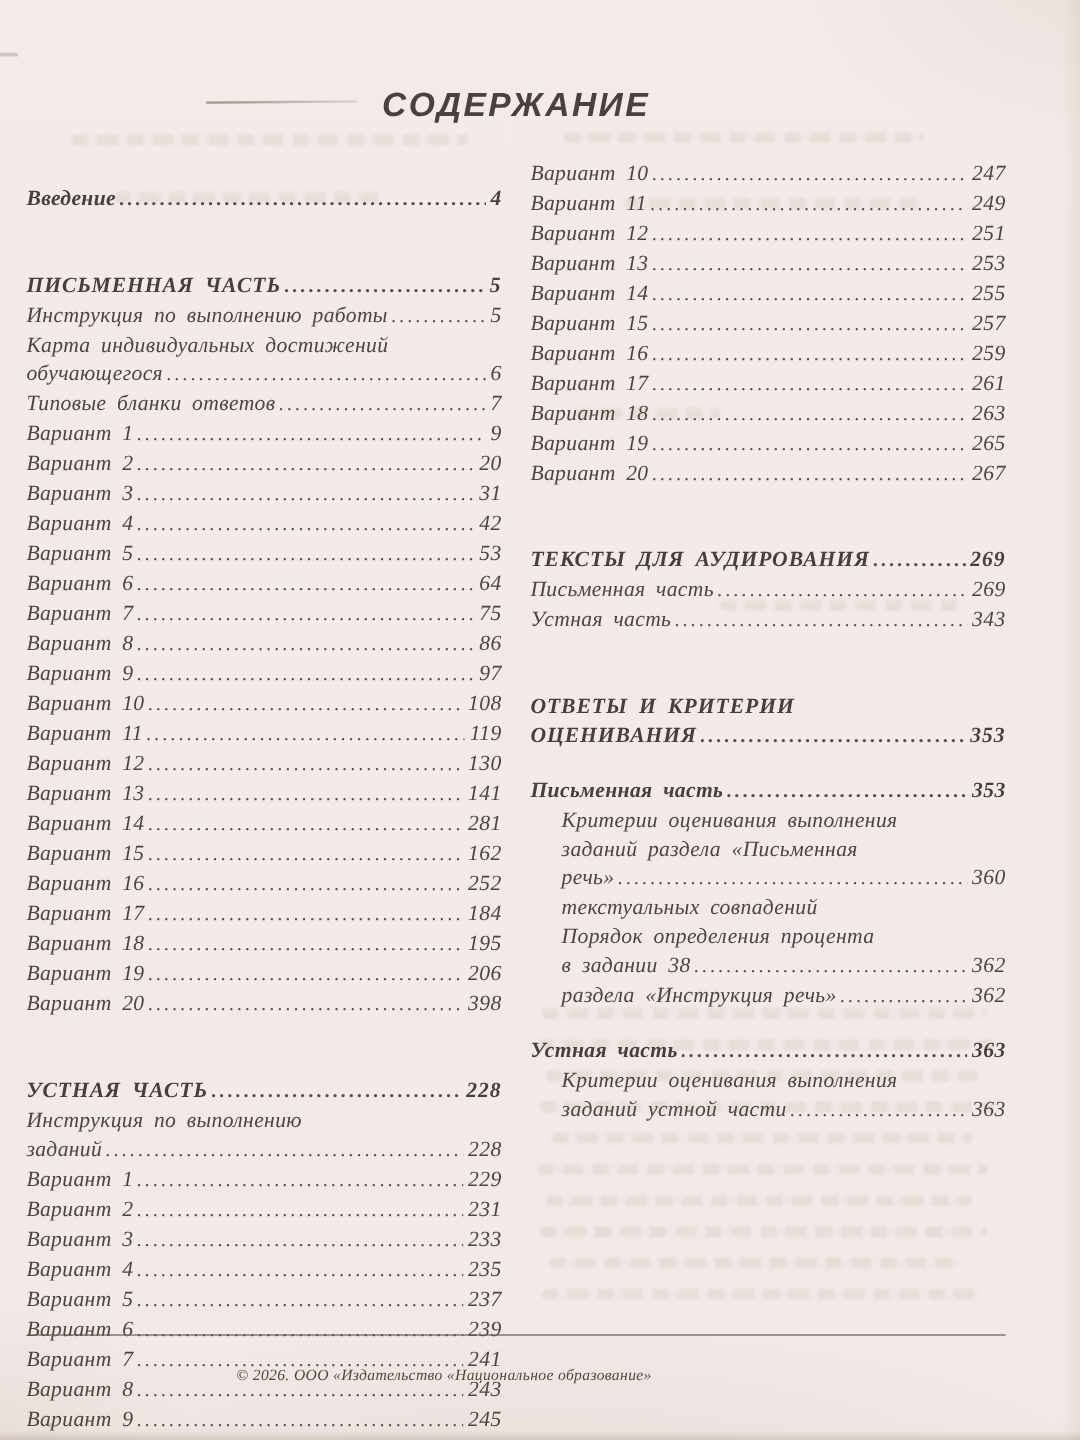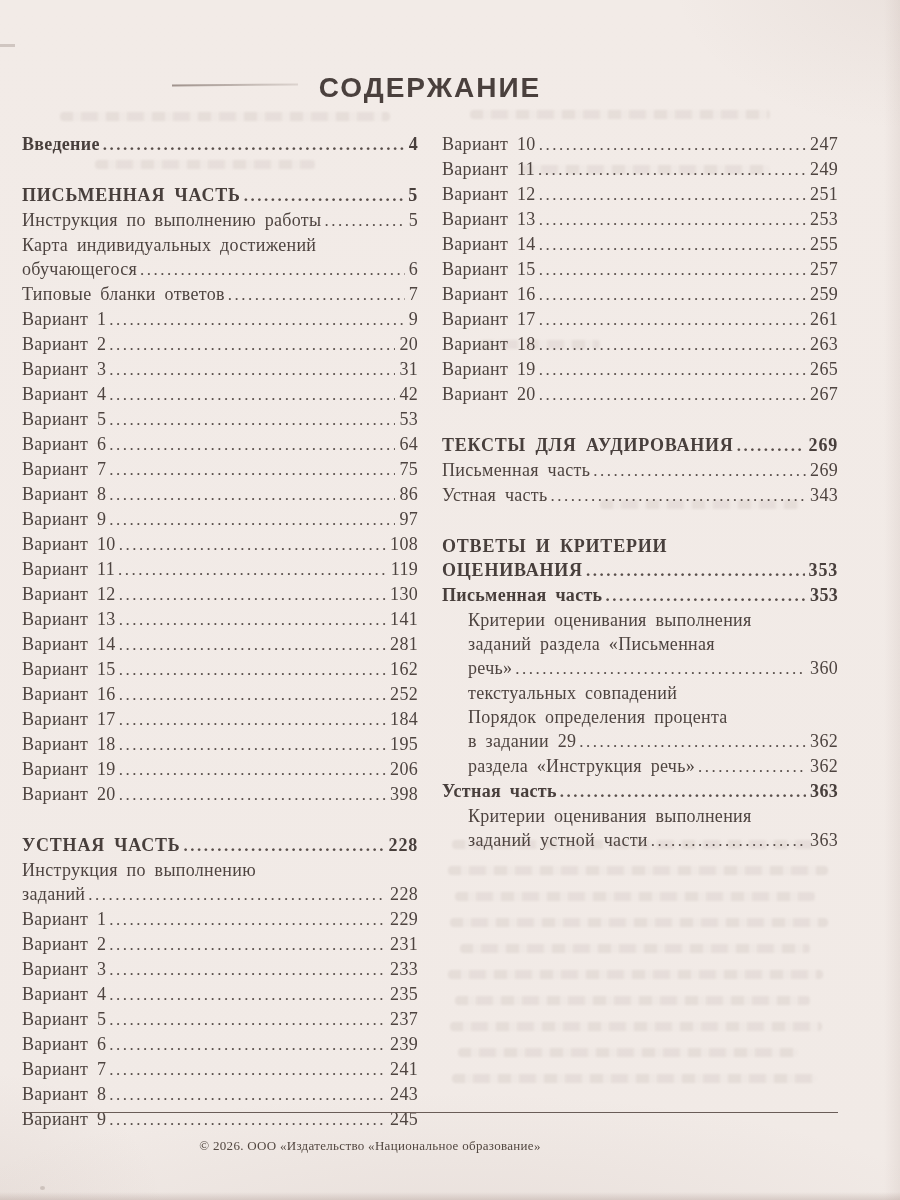--- a/index.html
+++ b/index.html
@@ -3,21 +3,21 @@
 <meta charset="utf-8">
 <style>
   html,body { margin:0; padding:0; background:#888; }
   .page {
     position:relative; width:900px; height:1200px; overflow:hidden;
     background:
       radial-gradient(900px 260px at 50% 104%, rgba(148,120,110,0.10), transparent 60%),
       radial-gradient(340px 220px at 101% -2%, rgba(152,126,114,0.09), transparent 70%),
       radial-gradient(260px 200px at -2% 101%, rgba(148,120,110,0.10), transparent 70%),
       linear-gradient(#f2ebe7, #f1eae6);
-    font-family:"Liberation Serif", serif; color:#4e4440;
+    font-family:"Liberation Serif", serif; color:#4e4440;font-style:italic;
   }
   .page::before {
     content:""; position:absolute; right:0; top:0; bottom:0; width:16px;
     background:linear-gradient(90deg, transparent, rgba(146,120,112,0.10));
   }
   .page::after {
     content:""; position:absolute; left:0; right:0; bottom:0; height:8px;
     background:linear-gradient(rgba(146,120,112,0), rgba(146,120,112,0.25));
   }
   .title {
@@ -25,21 +25,21 @@
     text-align:center; font-family:"Liberation Sans", sans-serif;
     font-size:28px; font-weight:bold; letter-spacing:2px; color:#4a403d;
   }
   .columns {
     position:absolute; top:132px; left:22px; width:816px;
     display:flex; gap:24px; align-items:flex-start;
   }
   .col { width:396px; }
   .entry { font-size:18px; line-height:24px; letter-spacing:0.3px; word-spacing:4px; }
   .entry.section { font-weight:bold; letter-spacing:0.8px; color:#474:3d; }
-  .entry.section, .entry.bold { font-weight:bold; color:#483f3c; }
+  .entry.section, .entry.bold { font-weight:bold; color:#483f3c;margin-top:21px; }
   .entry.indent { padding-left:26px; }
   .row { display:flex; align-items:baseline; }
   .txt { white-space:nowrap; }
   .dots { flex:1; overflow:hidden; white-space:nowrap; margin:0 1px 0 3px; color:#584e4a; }
   .dots::after {
     content:"..................................................................................................................";
     letter-spacing:2.5px; font-size:17px;
   }
   .pg { white-space:nowrap; margin-left:3px; }
   .spacer { height:26px; }
@@ -468,21 +468,21 @@
           <div class="row">
             <span class="txt">речь»</span>
             <span class="dots"></span>
             <span class="pg">360</span>
           </div>
         </div>
         <div class="entry normal indent">
           <div class="line">текстуальных совпадений</div>
           <div class="line">Порядок определения процента</div>
           <div class="row">
-            <span class="txt">в задании 29</span>
+            <span class="txt">в задании 38</span>
             <span class="dots"></span>
             <span class="pg">362</span>
           </div>
         </div>
         <div class="entry normal indent">
           <div class="row">
             <span class="txt">раздела «Инструкция речь»</span>
             <span class="dots"></span>
             <span class="pg">362</span>
           </div>

